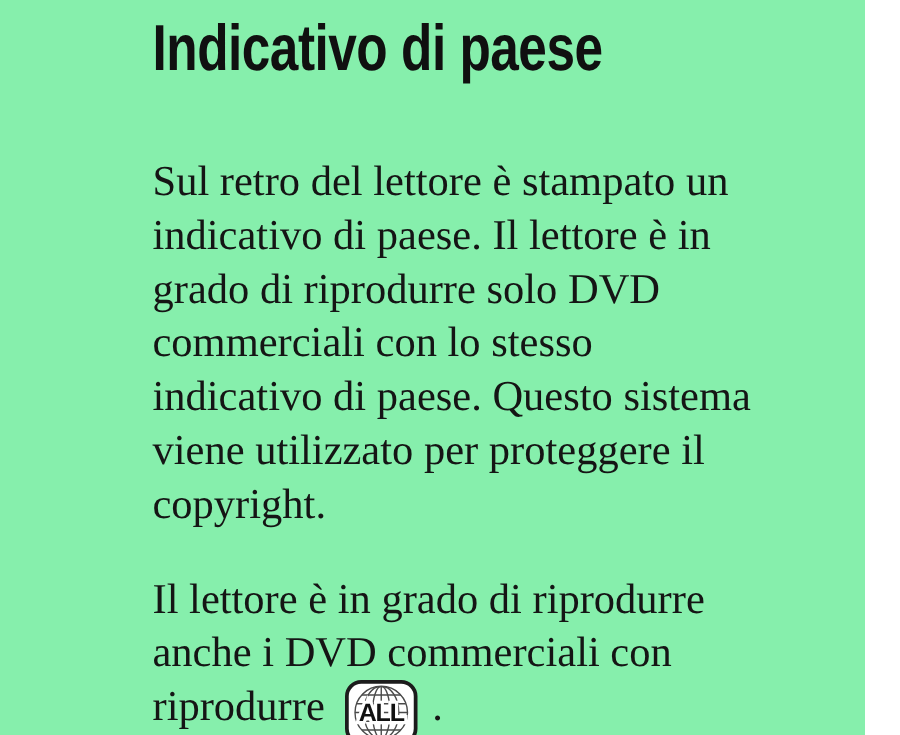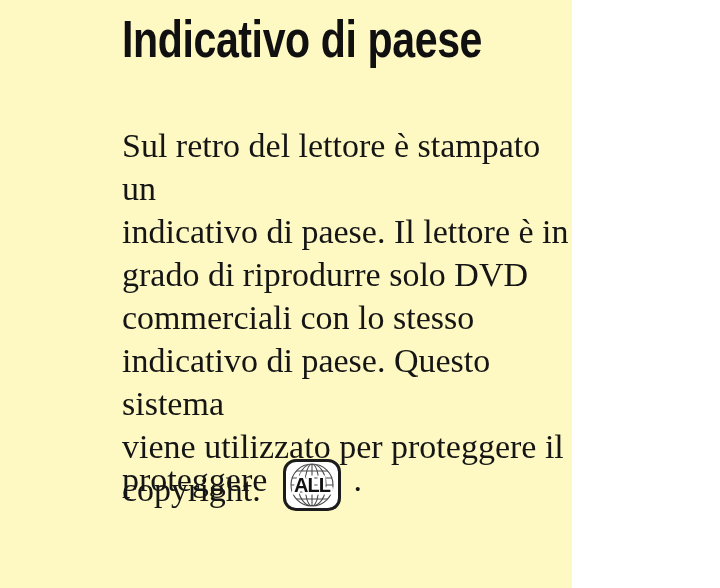--- a/index.html
+++ b/index.html
@@ -2,23 +2,23 @@
 <html><head>
 <meta charset="utf-8">
 <style>
   html, body {
     margin: 0;
     padding: 0;
     background: #ffffff;
   }
   .page {
     position: relative;
-    width: 572px;
+    width: 692px;
     height: 588px;
-    background: #fef9c3;
+    background: #86efac;
     overflow: hidden;
     font-family: "Liberation Serif", serif;
     color: #151515;
   }
   .heading {
     position: absolute;
     left: 122px;
     top: 11px;
     margin: 0;
     font-family: "Liberation Sans", sans-serif;
@@ -88,22 +88,24 @@
     <span>Sul retro del lettore è stampato un
 indicativo di paese. Il lettore è in
 grado di riprodurre solo DVD
 commerciali con lo stesso
 indicativo di paese. Questo sistema
 viene utilizzato per proteggere il
 copyright.</span>
   </div>
 
   <div class="para" id="para2">
+    <span>Il lettore è in grado di riprodurre
+anche i DVD commerciali con</span>
     <div class="line-with-logo">
-      <span>proteggere</span><span class="region-logo"><svg viewBox="0 0 52 46">
+      <span>riprodurre</span><span class="region-logo"><svg viewBox="0 0 52 46">
           <defs>
             <clipPath id="globeClip">
                 <circle cx="26" cy="23" r="21"></circle>
               </clipPath>
           </defs>
           <circle class="globe-line" cx="26" cy="23" r="21"></circle>
           <g clip-path="url(#globeClip)">
             <line class="globe-line" x1="0" y1="9" x2="52" y2="9"></line>
             <line class="globe-line" x1="0" y1="16" x2="52" y2="16"></line>
             <line class="globe-line" x1="0" y1="23" x2="52" y2="23"></line>

